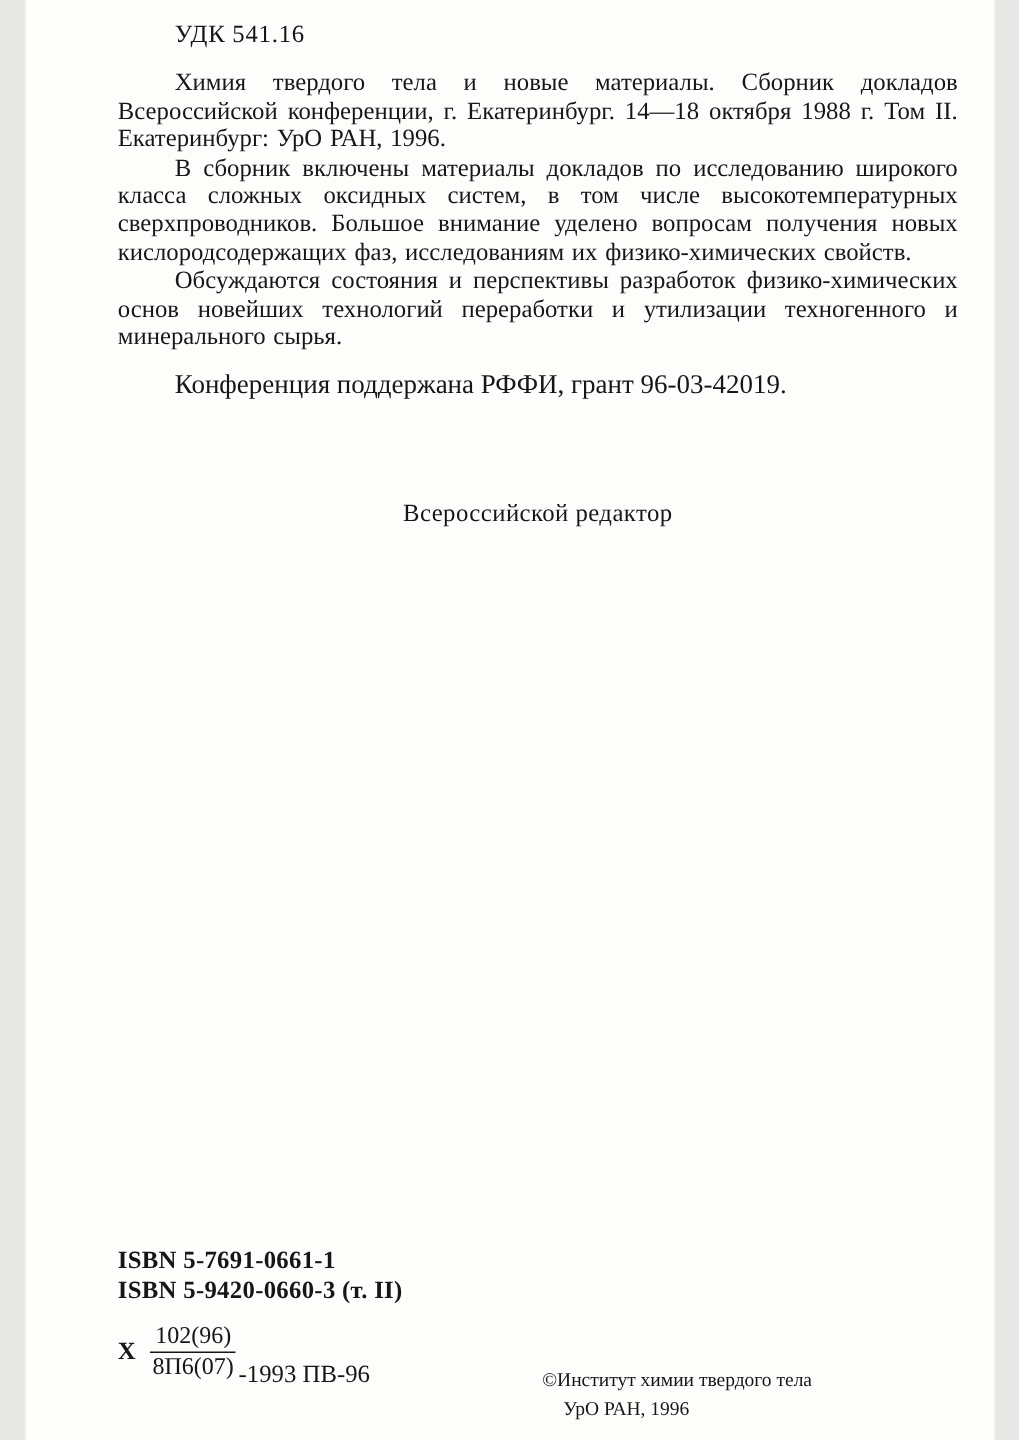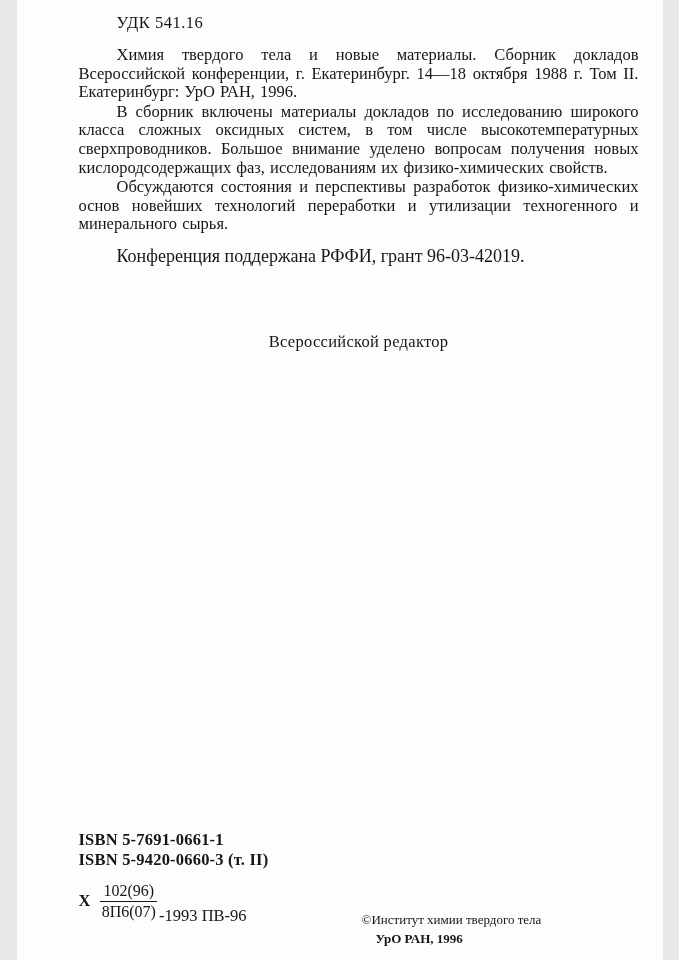--- a/index.html
+++ b/index.html
@@ -77,21 +77,21 @@
   .frac .num { border-bottom: 1.6px solid #161616; padding: 0 3px 1px 3px; }
   .frac .den { padding-top: 1px; }
   .code-suffix { margin-left: 2px; margin-top: 30px; }
   .copyright {
     position: absolute;
     left: 283px; top: 58px;
     font-size: 13px;
     line-height: 19px;
     margin-top: 22px;
   }
-  .copyright .line2 { padding-left: 14px; font-weight: bold; }
+  .copyright .line2 { padding-left: 14px; }
 </style>
 </head>
 <body>
 
 <div class="page">
   <div class="content">
 
     <div class="udk">УДК 541.16</div>
 
     <p class="body">Химия твердого тела и новые материалы. Сборник докладов Всероссийской конференции, г. Екатеринбург. 14—18 октября 1988 г. Том II. Екатеринбург: УрО РАН, 1996.</p>

